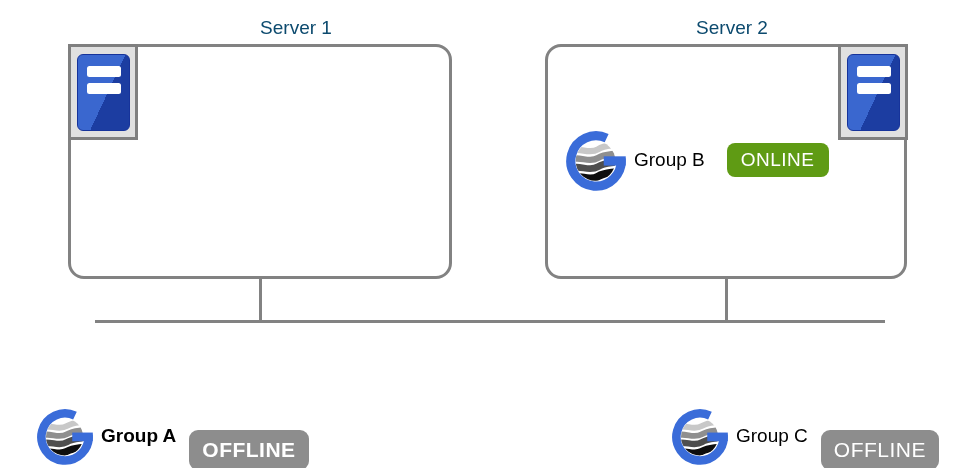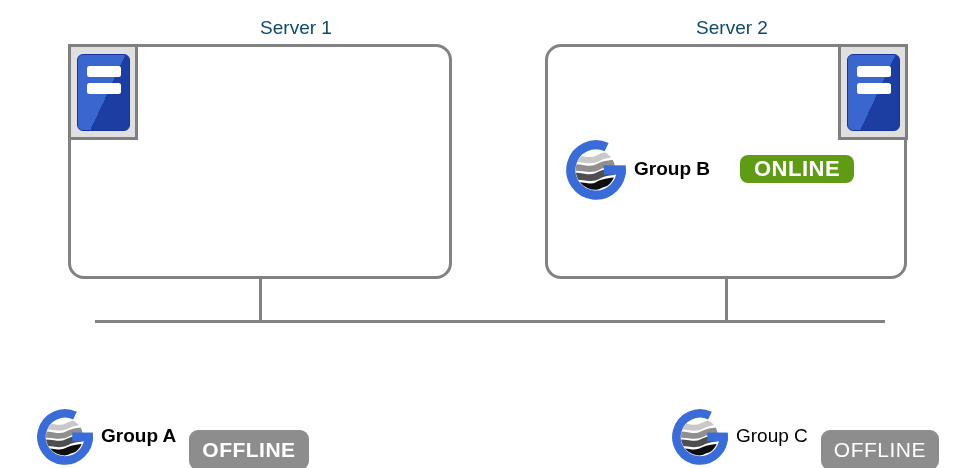--- a/index.html
+++ b/index.html
@@ -82,21 +82,21 @@
   #server2-drop { left: 724.5px; top: 277px; width: 3px;  height: 46px; }
   #network-bus  { left: 95px;  top: 320px; width: 790px; height: 3px; }
 
   
   .group-row {
     position: absolute;
     display: flex;
     align-items: center;
     white-space: nowrap;
   }
-  #group-b-row { left: 565px; top: 138px; font-weight: bold; }
+  #group-b-row { left: 565px; top: 129px; }
   #group-a-row { left: 36px;  top: 402px; font-weight: bold; }
   #group-c-row { left: 671px; top: 402px; }
 
   .galera-logo { display: block; }
   .galera-logo.large { width: 62px; height: 62px; }
   .galera-logo.small { width: 58px; height: 58px; }
   .ring    { stroke: #3a6cd9; }
   .ringbar { fill:   #3a6cd9; }
 
   .group-label {
@@ -108,24 +108,24 @@
   .badge {
     display: inline-flex;
     align-items: center;
     justify-content: center;
     color: #ffffff;
     letter-spacing: 0.5px;
     border-radius: 8px;
   }
   .badge.online {
     background: #5f9b14;
-    height: 28px;
+    height: 34px;
     padding: 0 14px;
-    font-size: 22px;
-    margin-left: 30px;
+    font-size: 19px;
+    margin-left: 22px;
   }
   .badge.offline {
     background: #8d8d8d;
     height: 40px;
     padding: 0 13px;
     font-size: 21px;
     border-radius: 9px;
     margin-left: 13px;
     margin-top: 28px;
   }

